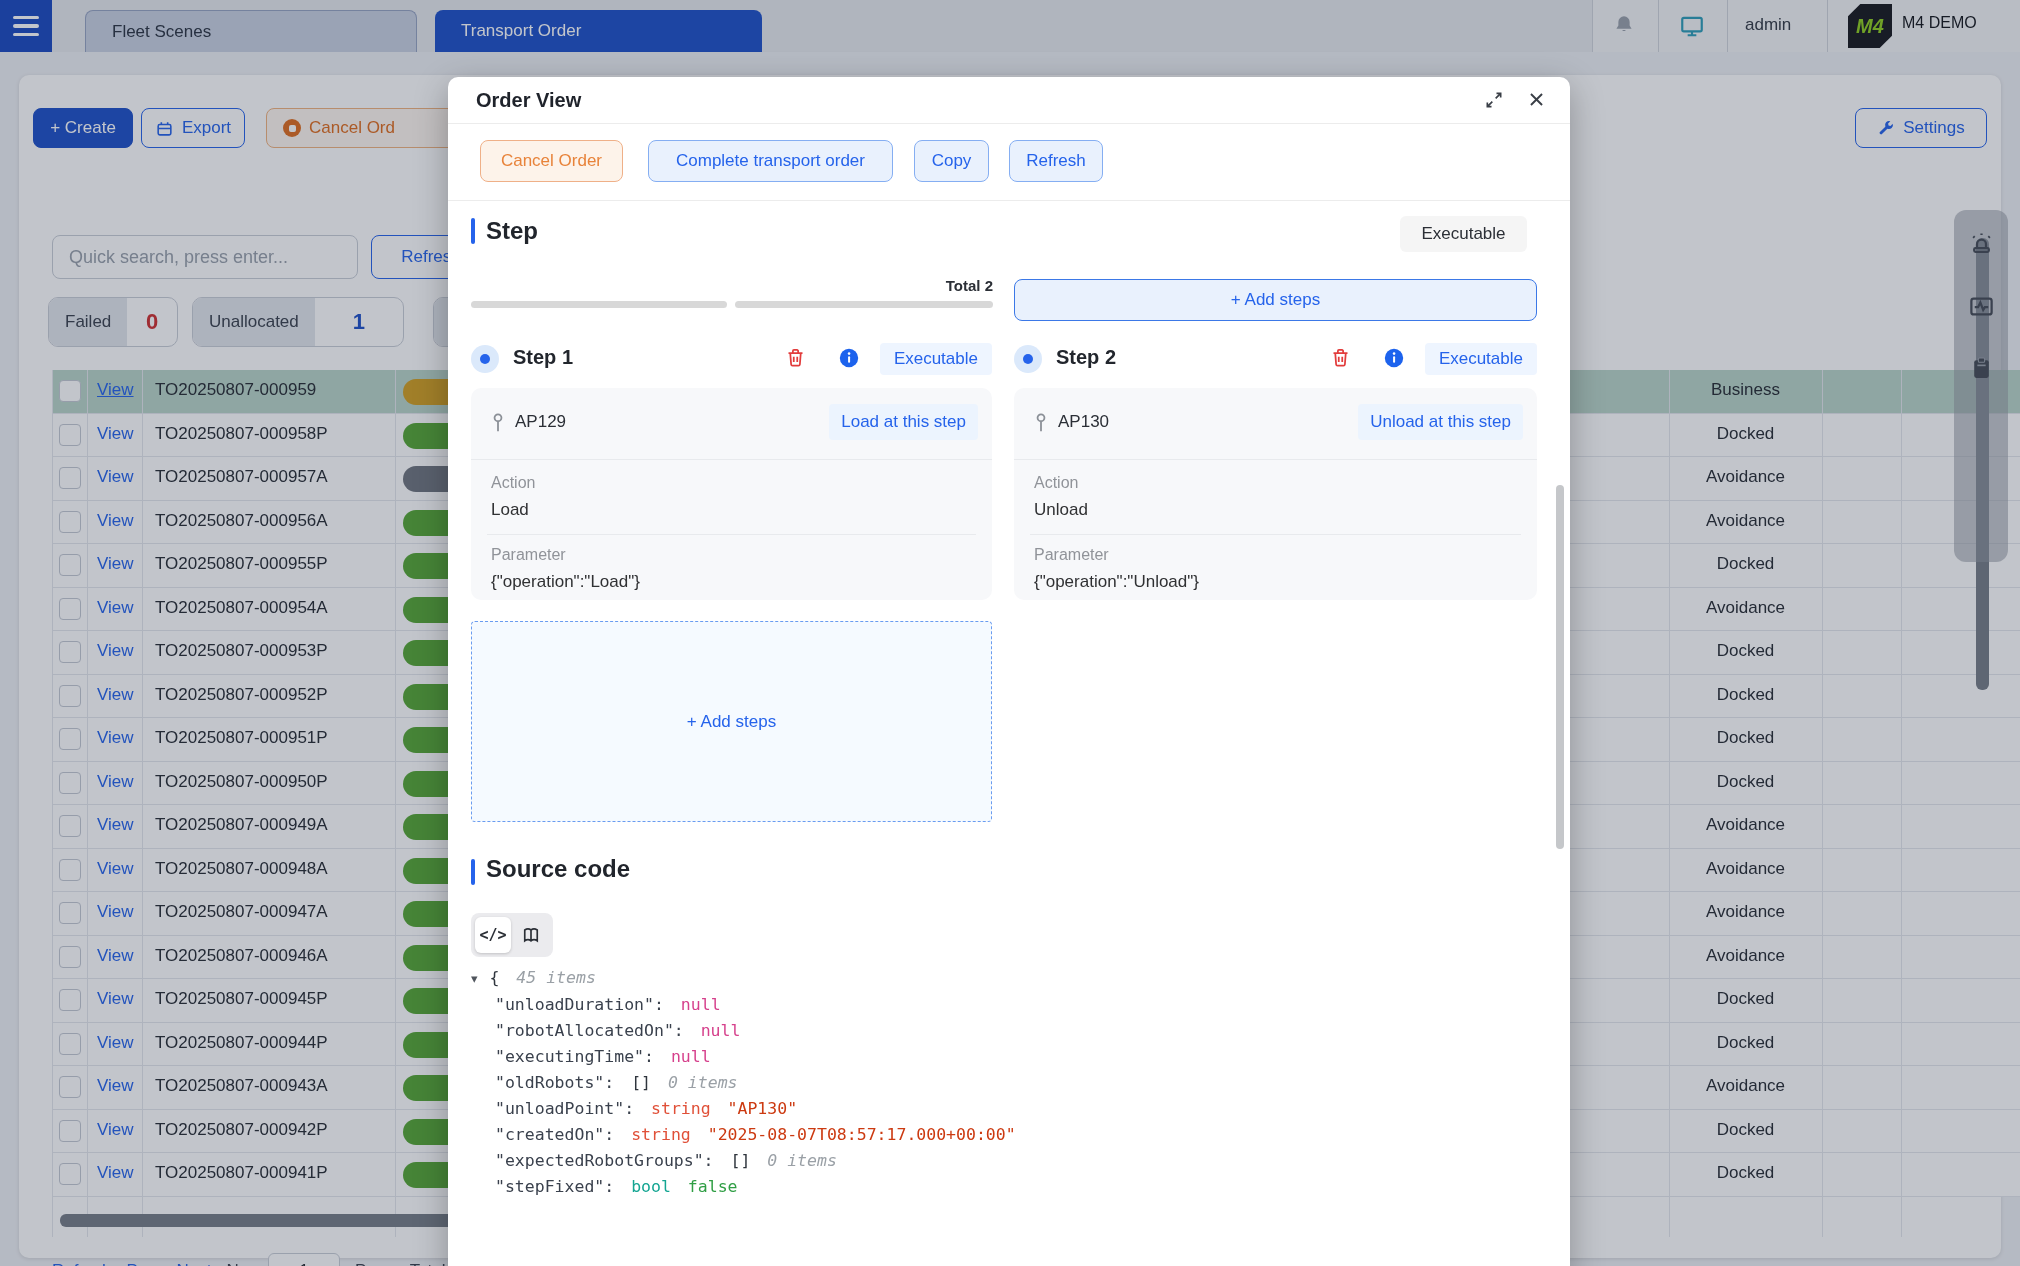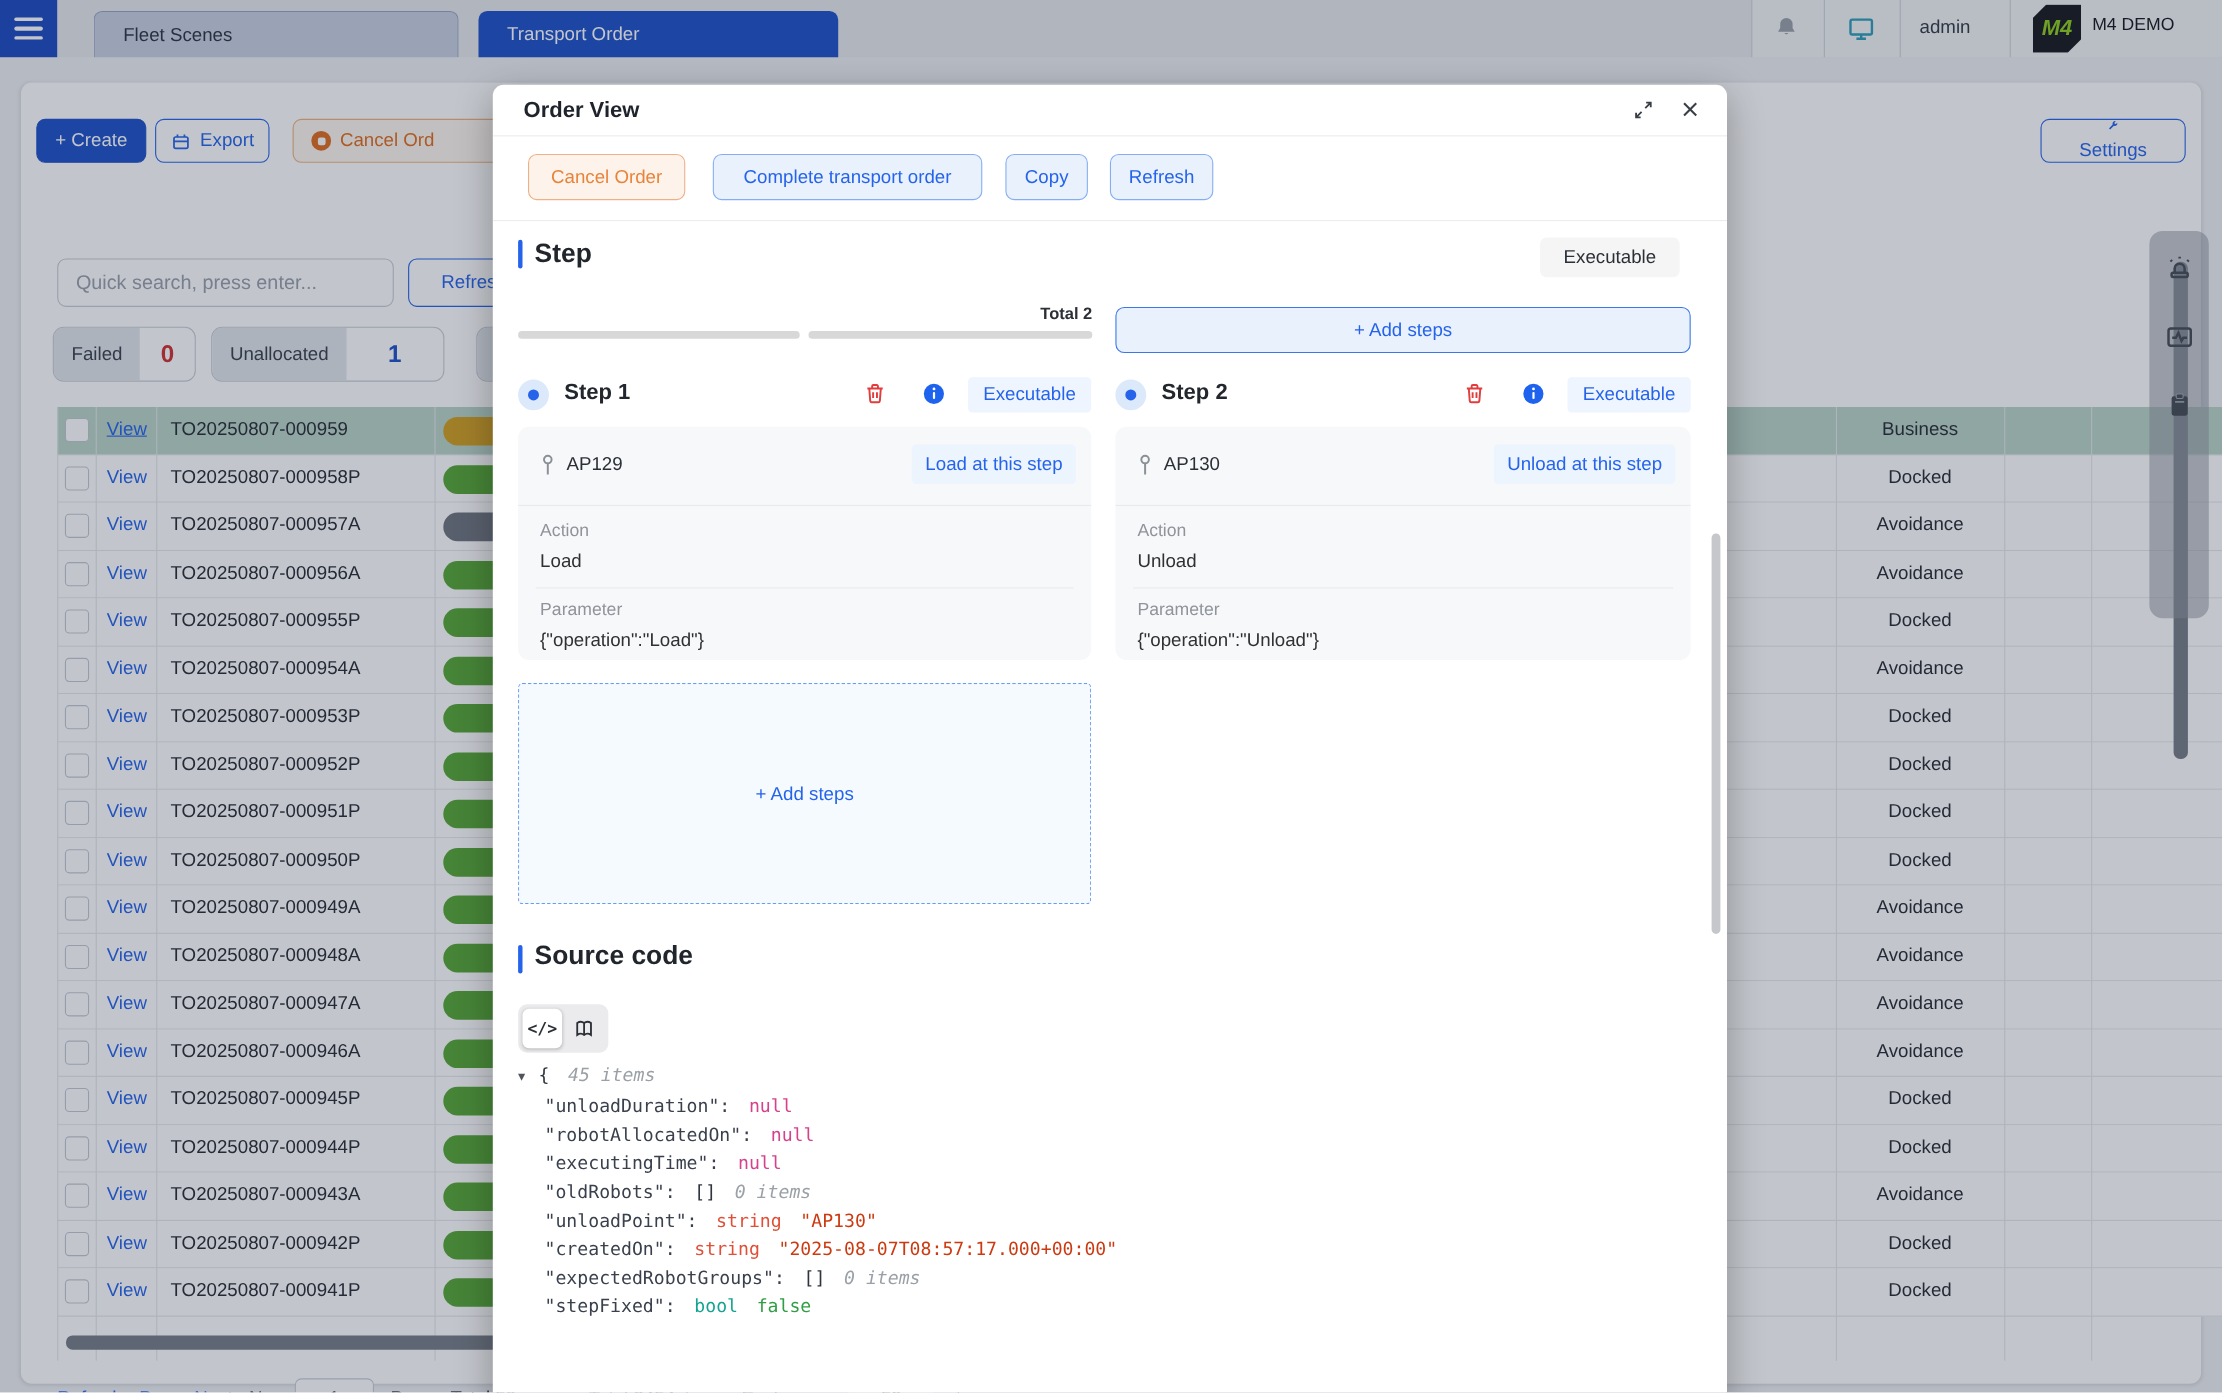--- a/index.html
+++ b/index.html
@@ -185,21 +185,21 @@
           <path d="M4 12h16M8 7V4m8 3V4"></path>
         </svg>
       <span>Export</span>
     </div>
     <div class="btn btn-orange abs" style="left:247px;top:33px;width:230px;height:40px;">
       <span style="display:inline-flex;width:18px;height:18px;border-radius:50%;background:#e06d1f;align-items:center;justify-content:center;">
         <span style="width:7px;height:7px;background:#fff;border-radius:2px;"></span>
       </span>
       <span>Cancel Ord</span>
     </div>
-    <div class="btn btn-blue abs" style="left:1836px;top:33px;width:132px;height:40px;flex-direction:column;">
+    <div class="btn btn-blue abs" style="left:1836px;top:33px;width:132px;height:40px;">
       <svg width="18" height="18" viewBox="0 0 24 24" fill="#2563eb">
           <path d="M21 6.2a5.4 5.4 0 0 1-7.2 6.7L6.6 20.1a1.5 1.5 0 0 1-2.2 0l-.5-.5a1.5 1.5 0 0 1 0-2.2l7.2-7.2A5.4 5.4 0 0 1 17.8 3l-3 3 .6 2.6 2.6.6 3-3z"></path>
         </svg>
       <span>Settings</span>
     </div>
 
     <input id="search-box" type="text" placeholder="Quick search, press enter..." style="">
     <div class="btn btn-blue abs" style="left:352px;top:160px;width:120px;height:44px;">
       <span>Refresh</span>
     </div>

